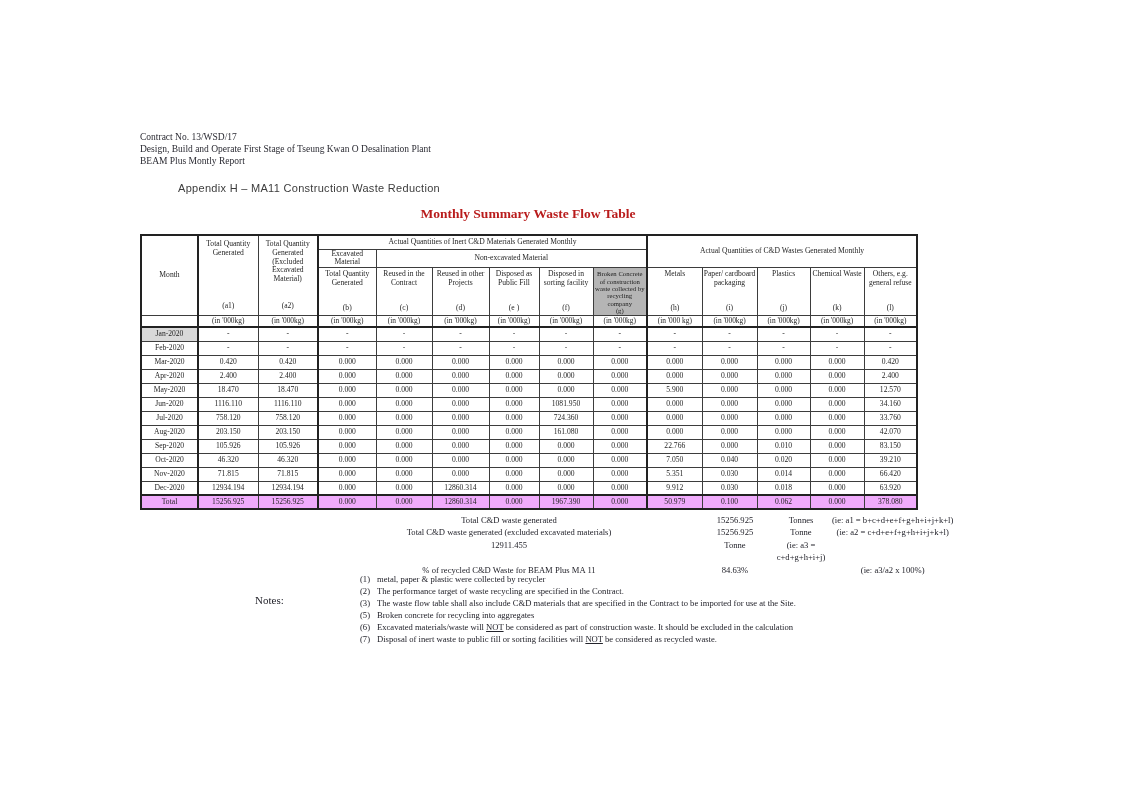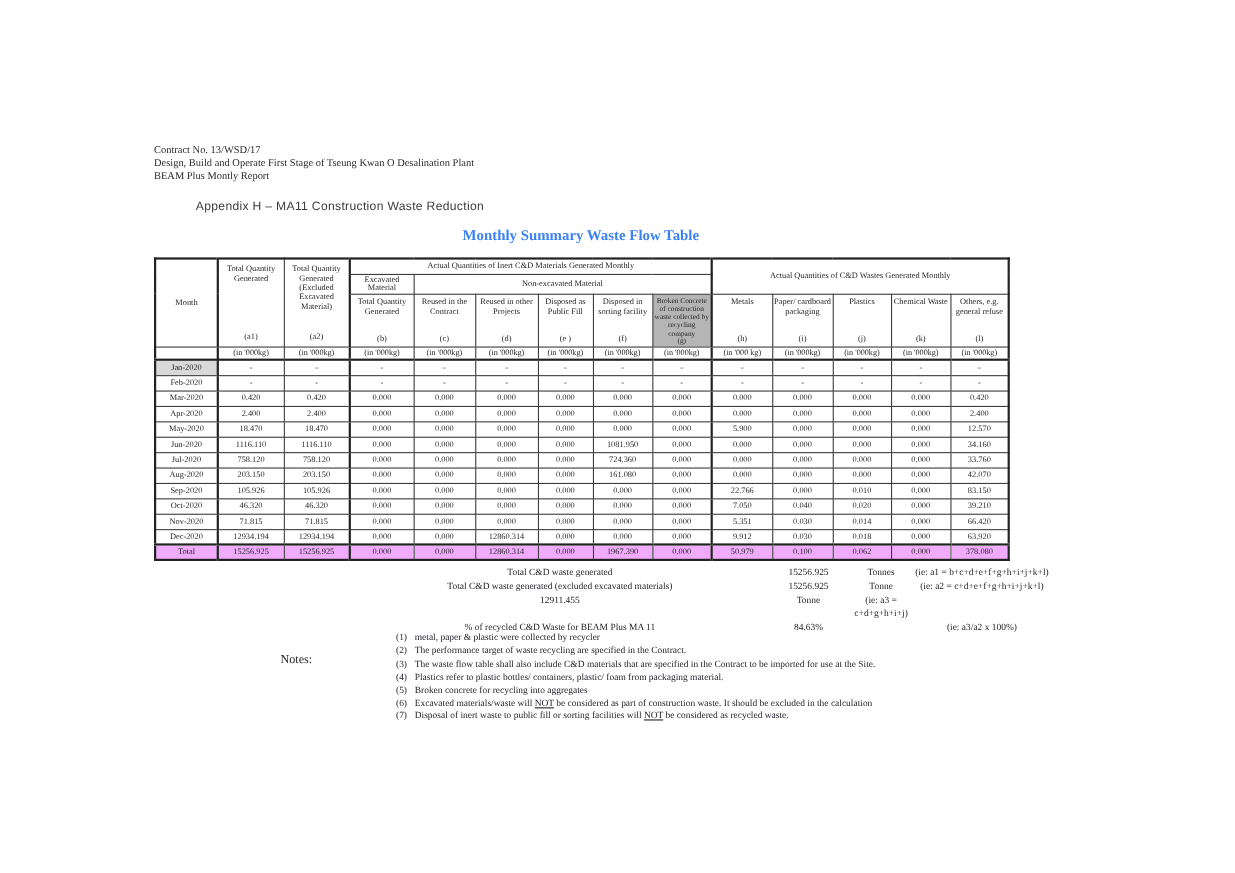--- a/index.html
+++ b/index.html
@@ -5,21 +5,21 @@
   html,body{margin:0;padding:0;}
   body{
     width:1123px;height:794px;position:relative;background:#ffffff;
     font-family:"Liberation Serif", serif;color:#1e1e1e;
     overflow:hidden;
   }
   
   .doc-head{position:absolute;left:140px;top:131px;font-size:9.5px;line-height:12px;color:#2b2b33;}
   .appendix{position:absolute;left:139px;top:182px;font-size:11px;font-family:"Liberation Sans", sans-serif;color:#3c3c3c;letter-spacing:.3px;margin-left:39px;}
   
-  .tbl-title{position:absolute;left:140px;top:206px;width:776px;text-align:center;font-size:13.5px;font-weight:bold;color:#3b82f6;}
+  .tbl-title{position:absolute;left:140px;top:206px;width:776px;text-align:center;font-size:13.5px;font-weight:bold;color:#b91c1c;}
   
   .tbl-wrap{position:absolute;left:140px;top:234px;}
   table{border-collapse:collapse;table-layout:fixed;width:776px;border:2px solid #222;}
   th,td{
     border:1px solid #3d3d3d;padding:0;text-align:center;vertical-align:middle;
     font-weight:normal;font-size:7.6px;line-height:8.6px;color:#1e1e1e;overflow:hidden;
   }
   tr.h1{height:14px;} tr.h2{height:14px;} tr.h3{height:48px;} tr.h4{height:12px;}
   tbody tr{height:14px;font-size:8px;padding-left:13px;}
   .gb{border-left-width:2px;border-left-color:#222;}
@@ -416,17 +416,16 @@
       <span></span>
       <span>(ie: a3/a2 x 100%)</span>
     </div>
   </div>
 
 <div class="notes-head">Notes:</div>
 <div class="notes" id="notes-items">
     <div><span class="note-num">(1)</span><span><span>metal, paper &amp; plastic were collected by recycler</span></span></div>
     <div><span class="note-num">(2)</span><span><span>The performance target of waste recycling are specified in the Contract.</span></span></div>
     <div><span class="note-num">(3)</span><span><span>The waste flow table shall also include C&amp;D materials that are specified in the Contract to be imported for use at the Site.</span></span></div>
-    <div><span class="note-num">(4)</span><span><span>Plastics refer to plastic bottles/ containers, plastic/ foam from packaging material.</span></span></div>
     <div><span class="note-num">(5)</span><span><span>Broken concrete for recycling into aggregates</span></span></div>
     <div><span class="note-num">(6)</span><span><span>Excavated materials/waste will </span><span class="u">NOT</span><span> be considered as part of construction waste. It should be excluded in the calculation</span></span></div>
     <div><span class="note-num">(7)</span><span><span>Disposal of inert waste to public fill or sorting facilities will </span><span class="u">NOT</span><span> be considered as recycled waste.</span></span></div>
   </div>
 
 </body></html>

